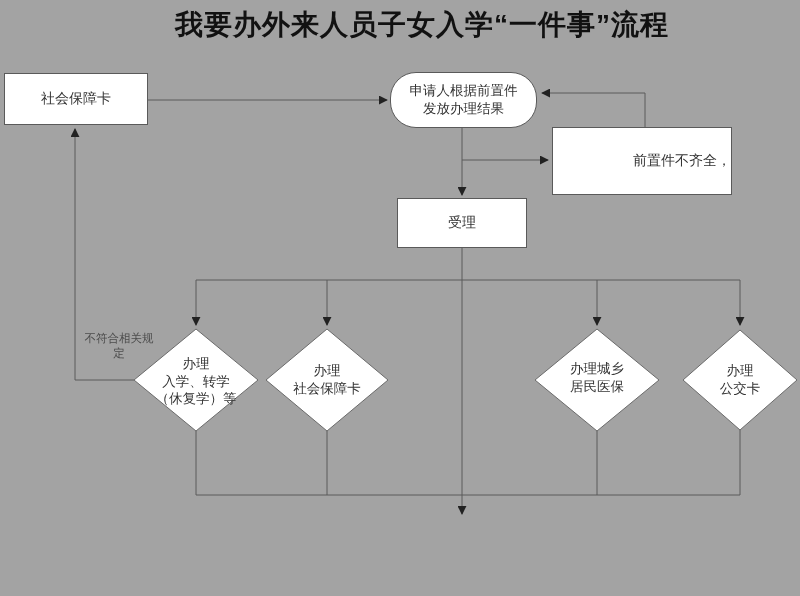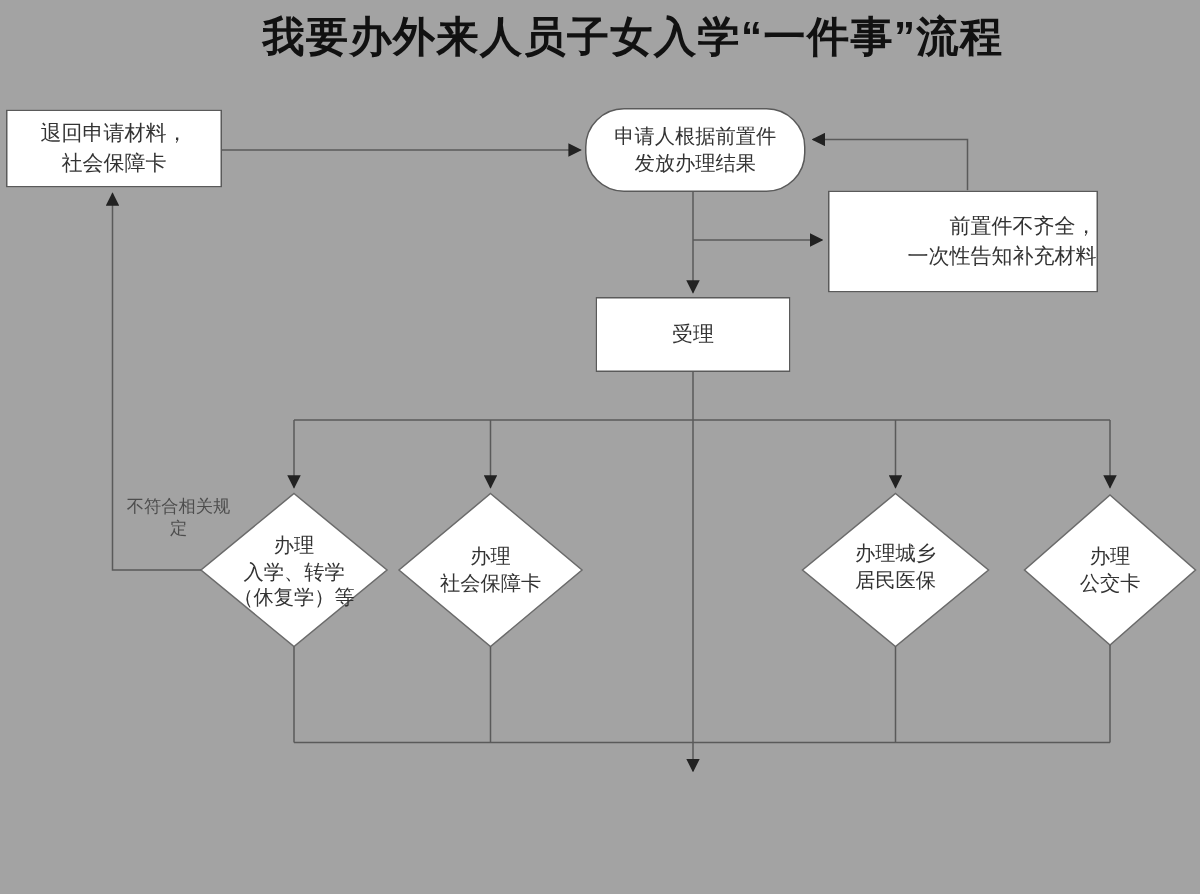--- a/index.html
+++ b/index.html
@@ -92,32 +92,30 @@
     <line x1="196" y1="431" x2="196" y2="495" stroke="#5a5a5a" stroke-width="1"></line>
     <line x1="327" y1="431" x2="327" y2="495" stroke="#5a5a5a" stroke-width="1"></line>
     <line x1="597" y1="431" x2="597" y2="495" stroke="#5a5a5a" stroke-width="1"></line>
     <line x1="740" y1="430" x2="740" y2="495" stroke="#5a5a5a" stroke-width="1"></line>
     <line x1="196" y1="495" x2="740" y2="495" stroke="#5a5a5a" stroke-width="1"></line>
 
     <polyline points="134,380 75,380 75,129" fill="none" stroke="#5a5a5a" stroke-width="1" marker-end="url(#arw)"></polyline>
   </svg>
 
   <div class="node" style="left:4px;top:73px;width:144px;height:52px;">
-    <span>退回申请材料，</span>
     <span>社会保障卡</span>
   </div>
 
   <div class="node stadium" style="left:390px;top:72px;width:147px;height:56px;font-size:13.5px;line-height:1.35;">
     <span>申请人根据前置件</span>
     <span>发放办理结果</span>
   </div>
 
   <div class="node" style="left:552px;top:127px;width:180px;height:68px;align-items:flex-end;">
     <span>前置件不齐全，</span>
-    <span>一次性告知补充材料</span>
   </div>
 
   <div class="node" style="left:397px;top:198px;width:130px;height:50px;">
     <span>受理</span>
   </div>
 
 
   <div class="diamond-label" style="left:196px;top:381px;">
     <span>办理</span>
     <span>入学、转学</span>

